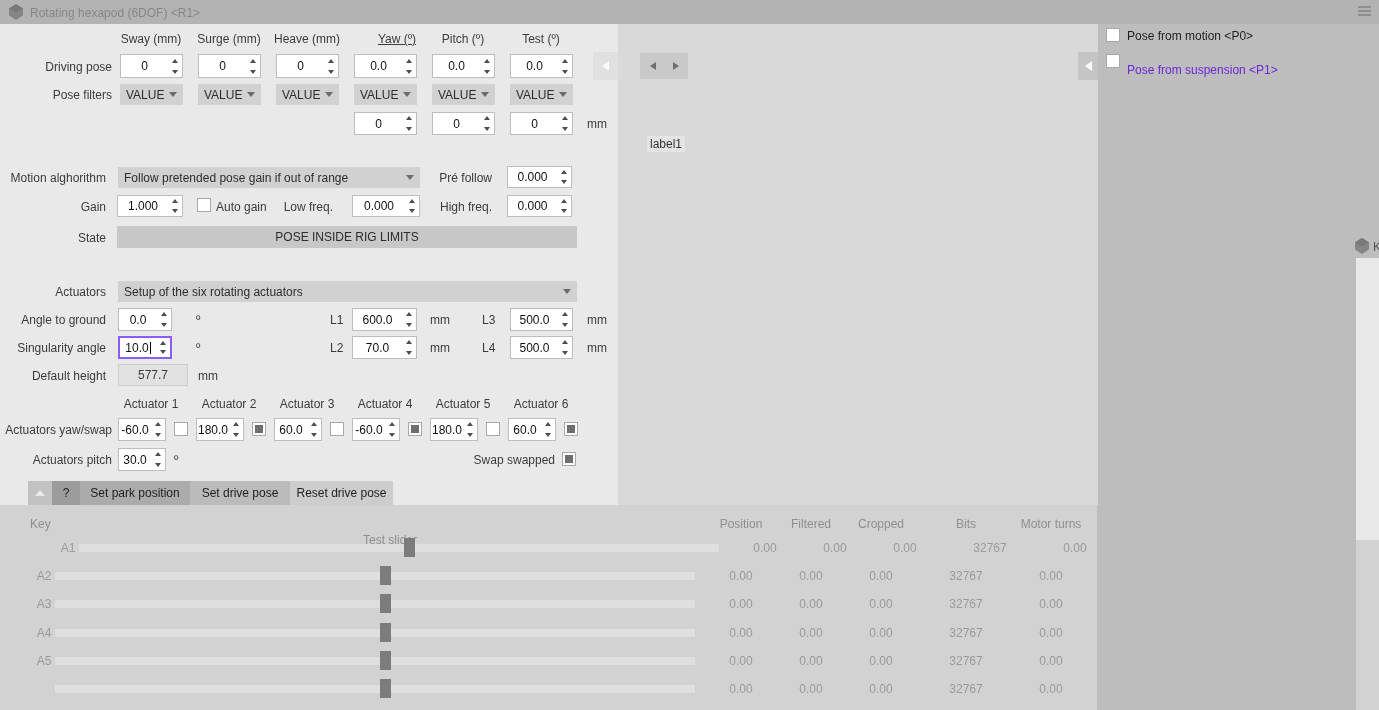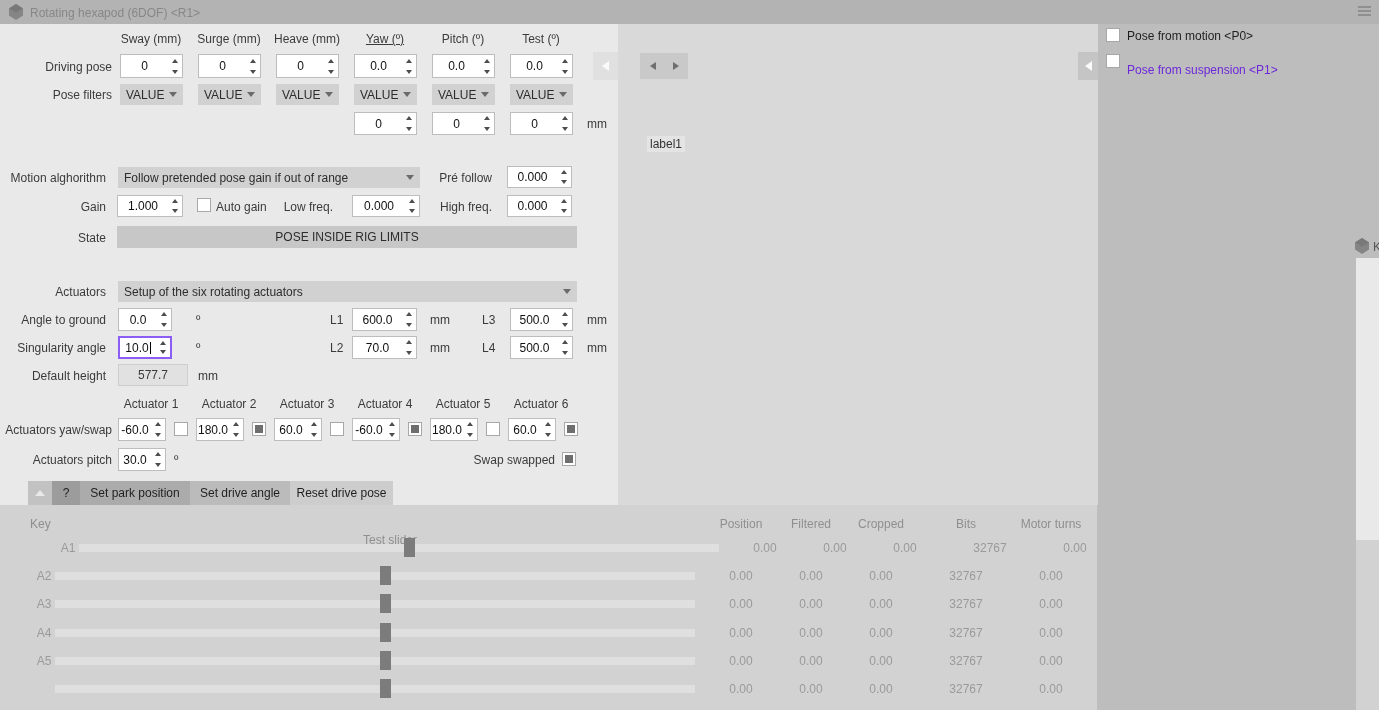--- a/index.html
+++ b/index.html
@@ -55,21 +55,21 @@
 
   <div class="panel" style="left:0;top:24px;width:618px;height:481px;background:#e9e9e9;"></div>
   <div class="panel" style="left:618px;top:24px;width:480px;height:481px;background:#d9d9d9;"></div>
   <div class="panel" style="left:0;top:505px;width:1097px;height:205px;background:#d2d2d2;"></div>
 
   <div class="panel" style="left:0;top:24px;width:618px;height:481px;">
 
     <div class="chdr" style="left:112px;top:8px;">Sway (mm)</div>
     <div class="chdr" style="left:190px;top:8px;">Surge (mm)</div>
     <div class="chdr" style="left:268px;top:8px;">Heave (mm)</div>
-    <div class="chdr" style="left:346px;top:8px;text-decoration:underline;">Yaw (º)</div>
+    <div class="chdr" style="left:358px;top:8px;text-decoration:underline;">Yaw (º)</div>
     <div class="chdr" style="left:424px;top:8px;">Pitch (º)</div>
     <div class="chdr" style="left:502px;top:8px;">Test (º)</div>
 
     <div class="lbl rlbl" style="left:0;top:36px;width:112px;">Driving pose</div>
 
     <div class="spin" style="left:120px;top:30px;width:63px;height:24px;">
       <div class="v">0</div>
       <div class="btns">
         <div class="b">
             <i class="tu"></i>
@@ -444,21 +444,21 @@
     </div>
     <div class="lbl" style="left:174px;top:429px;">º</div>
     <div class="lbl rlbl" style="left:440px;top:429px;width:115px;">Swap swapped</div>
     <div class="cb checked" style="left:562px;top:428px;"></div>
 
     <div class="tbtn" style="left:28px;width:24px;top:457px;background:#c2c2c2;">
         <i class="tri-u-w"></i>
       </div>
     <div class="tbtn" style="left:52px;width:28px;top:457px;background:#9c9c9c;">?</div>
     <div class="tbtn" style="left:80px;width:110px;top:457px;background:#ababab;">Set park position</div>
-    <div class="tbtn" style="left:190px;width:100px;top:457px;background:#bbbbbb;">Set drive angle</div>
+    <div class="tbtn" style="left:190px;width:100px;top:457px;background:#bbbbbb;">Set drive pose</div>
     <div class="tbtn" style="left:290px;width:103px;top:457px;background:#cdcdcd;">Reset drive pose</div>
   </div>
 
   <div class="abs" style="left:593px;top:52px;width:25px;height:28px;background:#e0e0e0;display:flex;align-items:center;justify-content:center;">
       <i class="tri-l-w"></i>
     </div>
   <div class="abs" style="left:1078px;top:52px;width:20px;height:28px;background:#c5c5c5;display:flex;align-items:center;justify-content:center;">
       <i class="tri-l-w"></i>
     </div>
 

